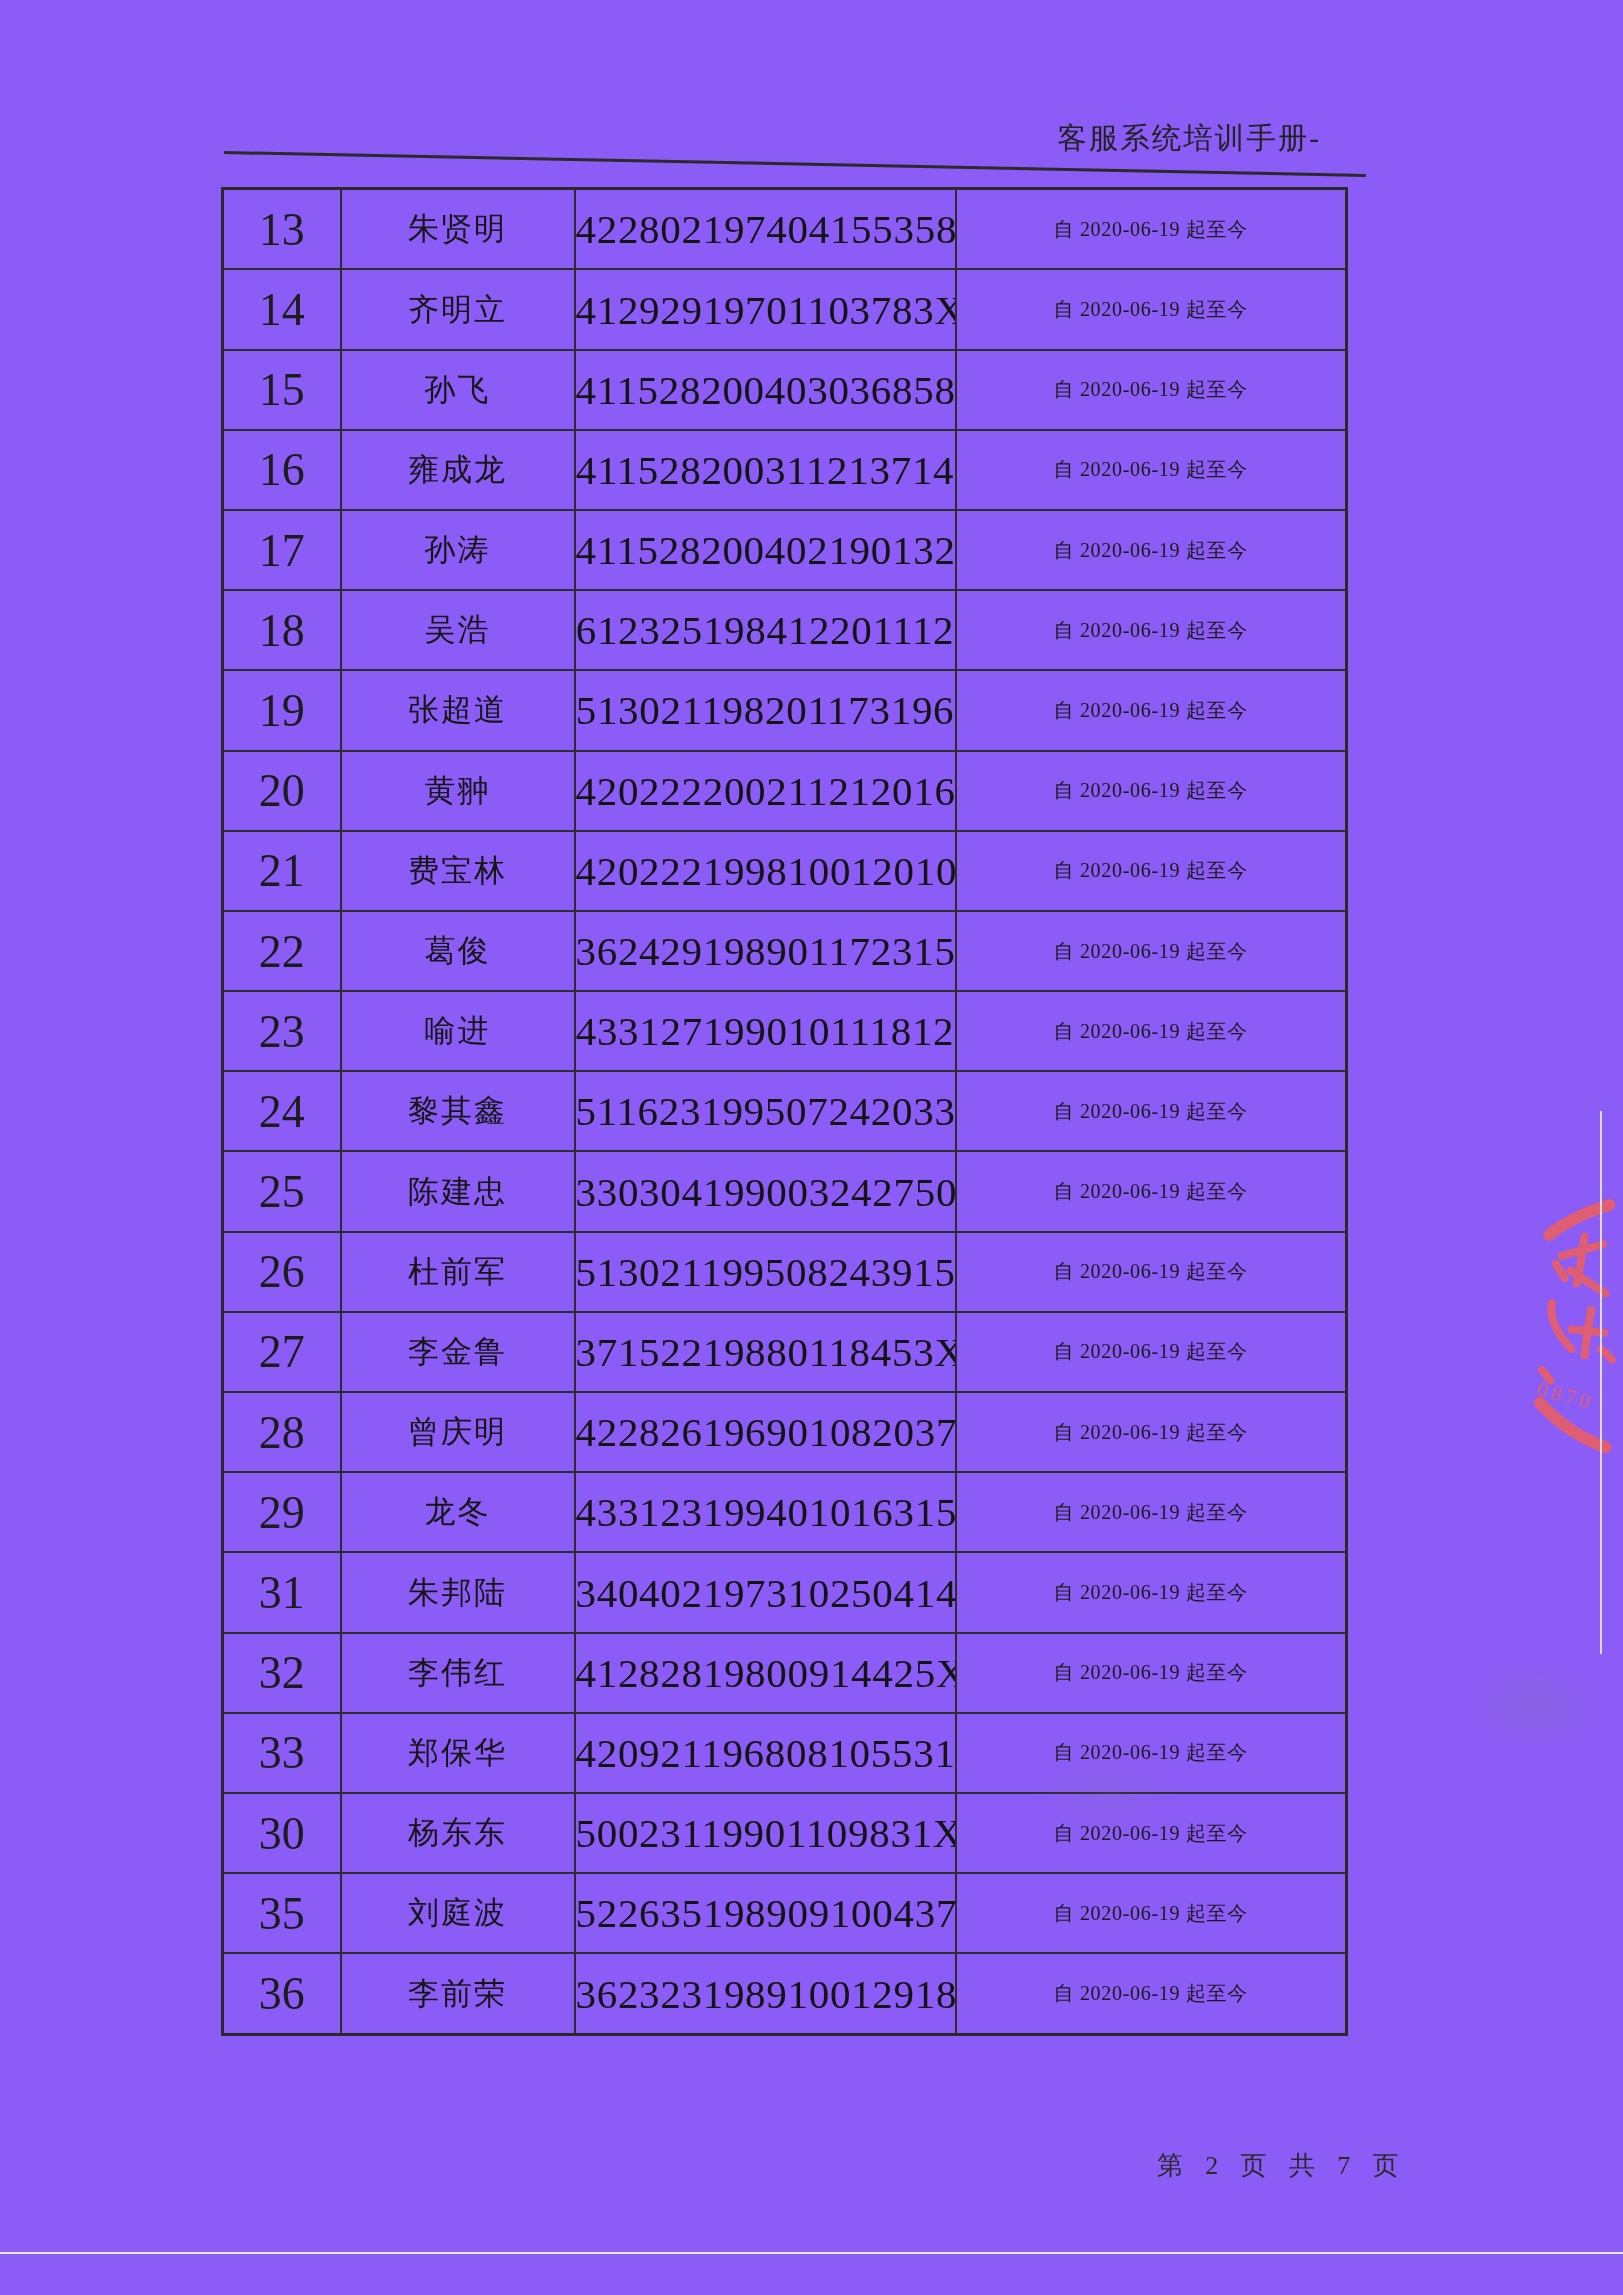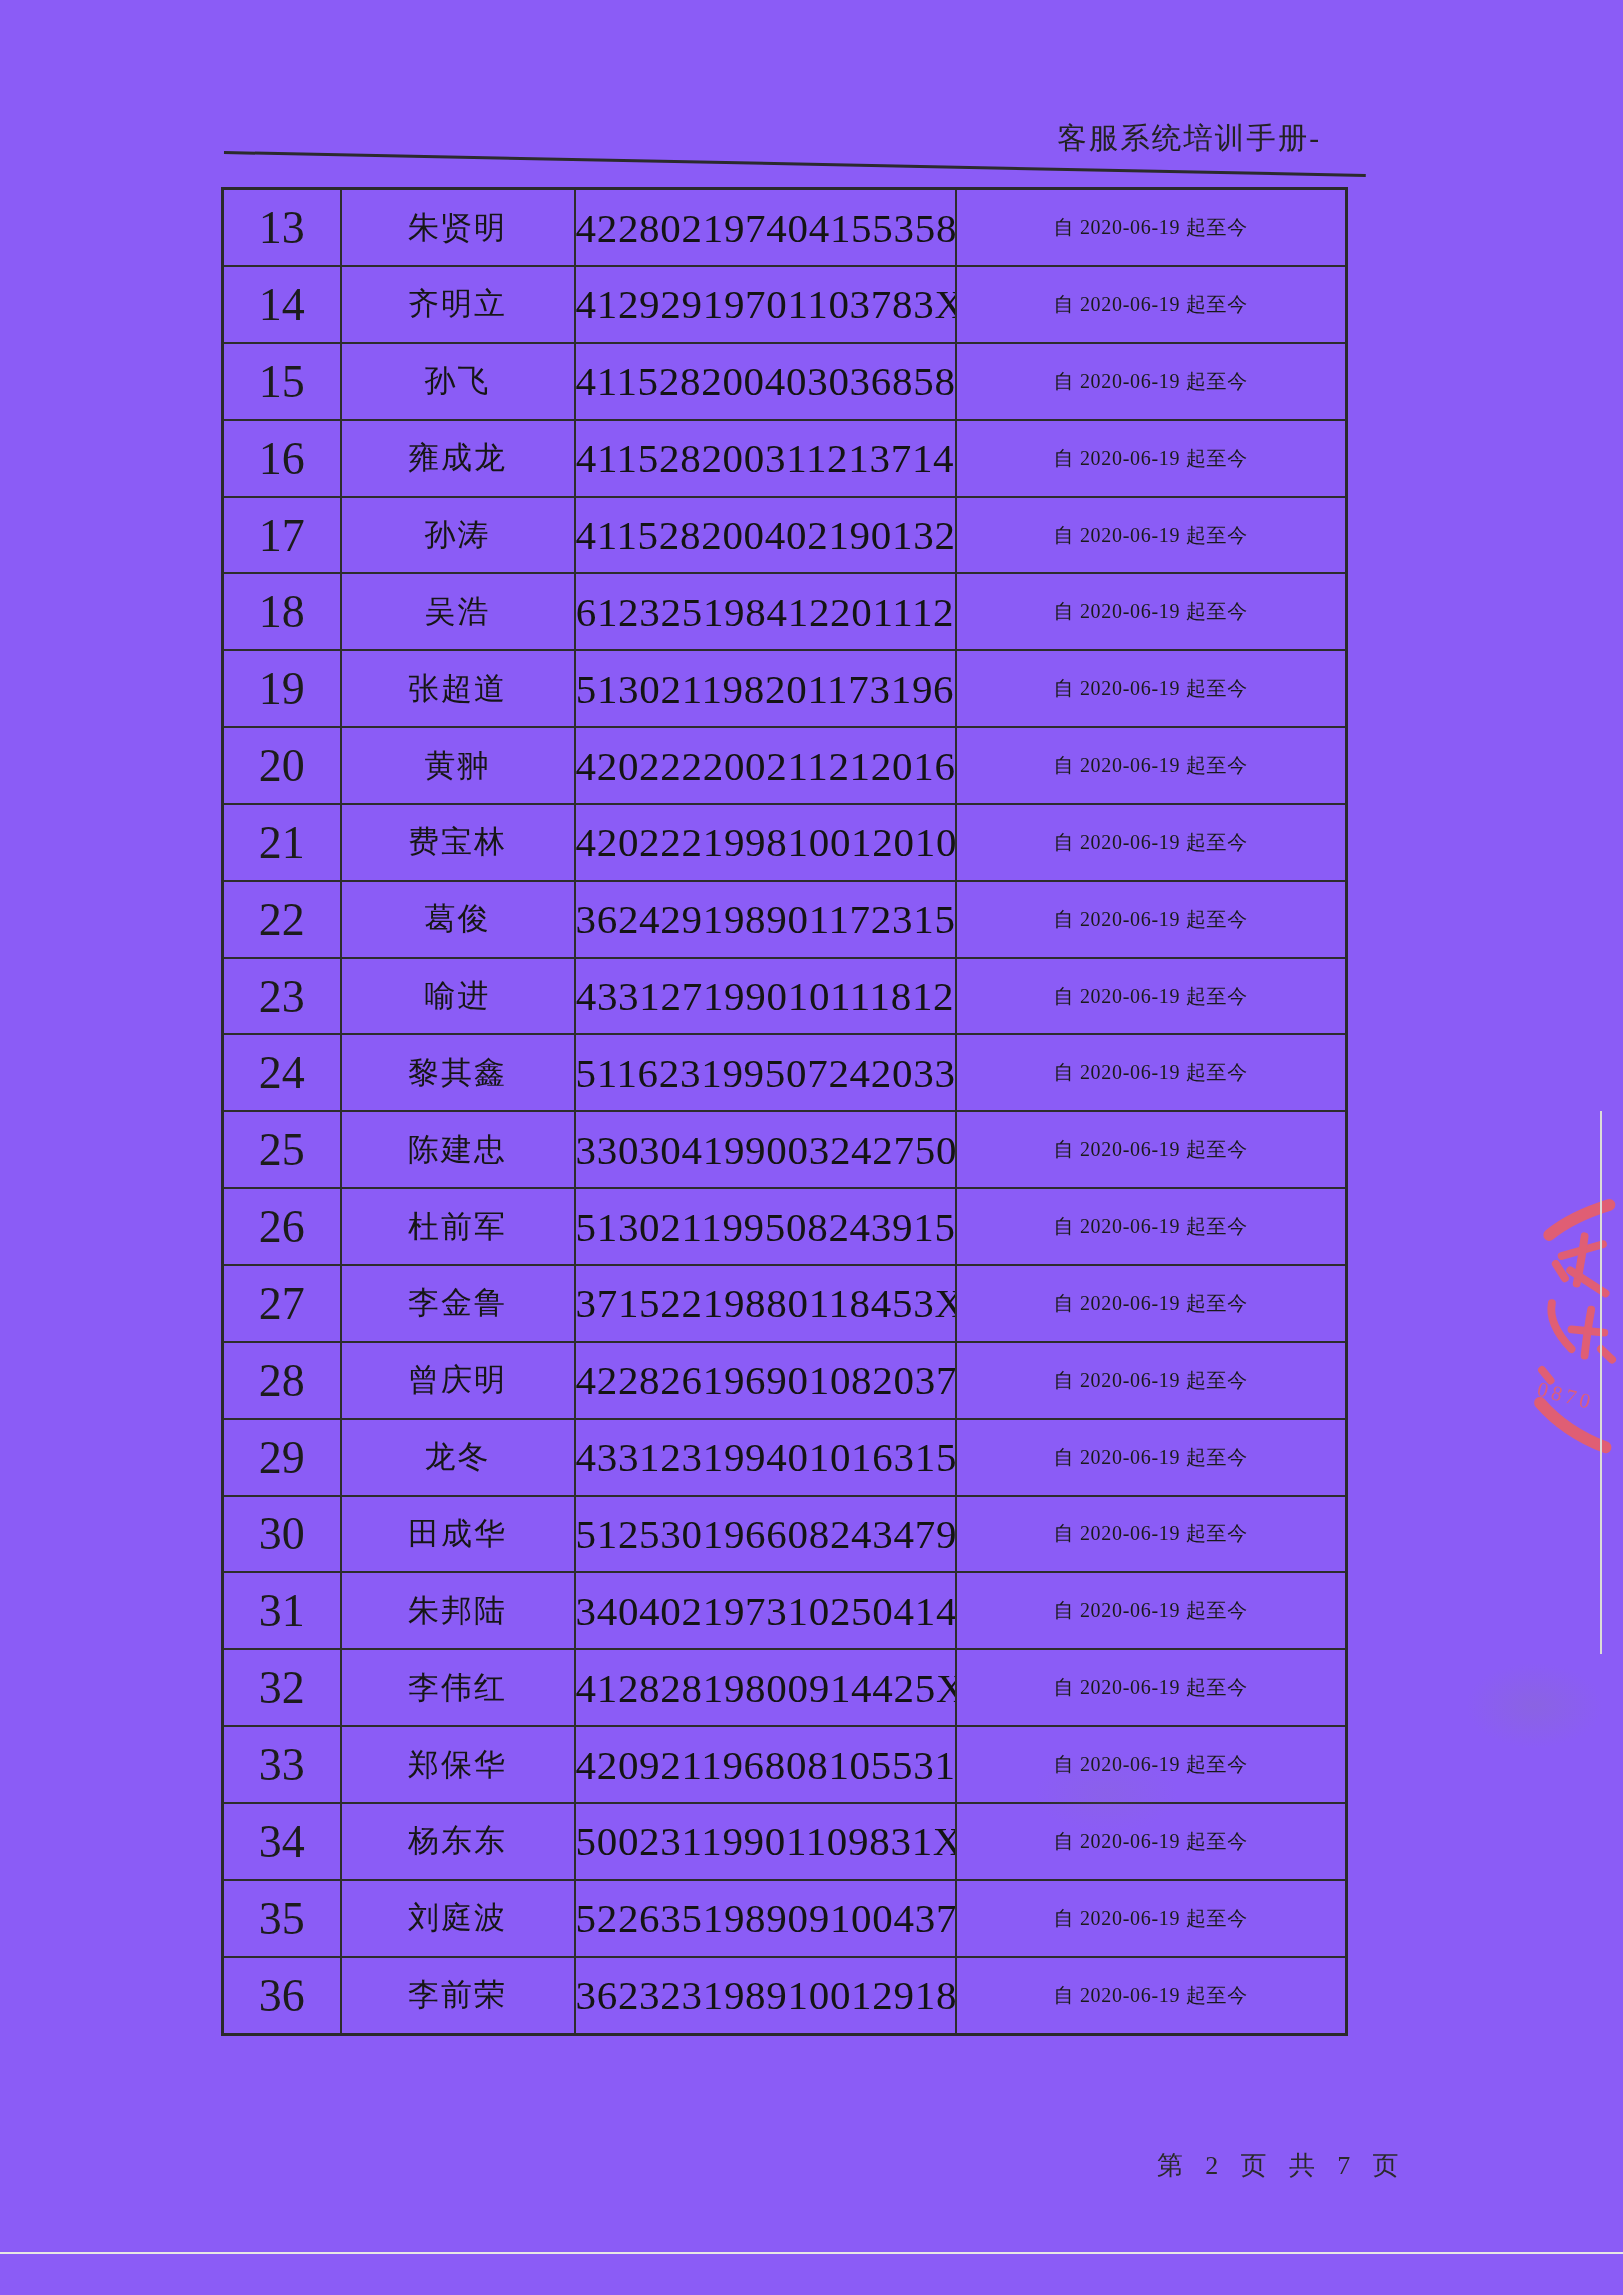--- a/index.html
+++ b/index.html
@@ -196,45 +196,39 @@
       <td class="cell-id">422826196901082037</td>
       <td class="cell-date">自 2020-06-19 起至今</td>
     </tr>
         <tr>
       <td class="cell-no">29</td>
       <td class="cell-name">龙冬</td>
       <td class="cell-id">433123199401016315</td>
       <td class="cell-date">自 2020-06-19 起至今</td>
     </tr>
         <tr>
-      <td class="cell-no">30</td>
-      <td class="cell-name">田成华</td>
-      <td class="cell-id">512530196608243479</td>
-      <td class="cell-date">自 2020-06-19 起至今</td>
-    </tr>
-        <tr>
       <td class="cell-no">31</td>
       <td class="cell-name">朱邦陆</td>
       <td class="cell-id">340402197310250414</td>
       <td class="cell-date">自 2020-06-19 起至今</td>
     </tr>
         <tr>
       <td class="cell-no">32</td>
       <td class="cell-name">李伟红</td>
       <td class="cell-id">41282819800914425X</td>
       <td class="cell-date">自 2020-06-19 起至今</td>
     </tr>
         <tr>
       <td class="cell-no">33</td>
       <td class="cell-name">郑保华</td>
       <td class="cell-id">420921196808105531</td>
       <td class="cell-date">自 2020-06-19 起至今</td>
     </tr>
         <tr>
-      <td class="cell-no">34</td>
+      <td class="cell-no">30</td>
       <td class="cell-name">杨东东</td>
       <td class="cell-id">50023119901109831X</td>
       <td class="cell-date">自 2020-06-19 起至今</td>
     </tr>
         <tr>
       <td class="cell-no">35</td>
       <td class="cell-name">刘庭波</td>
       <td class="cell-id">522635198909100437</td>
       <td class="cell-date">自 2020-06-19 起至今</td>
     </tr>

